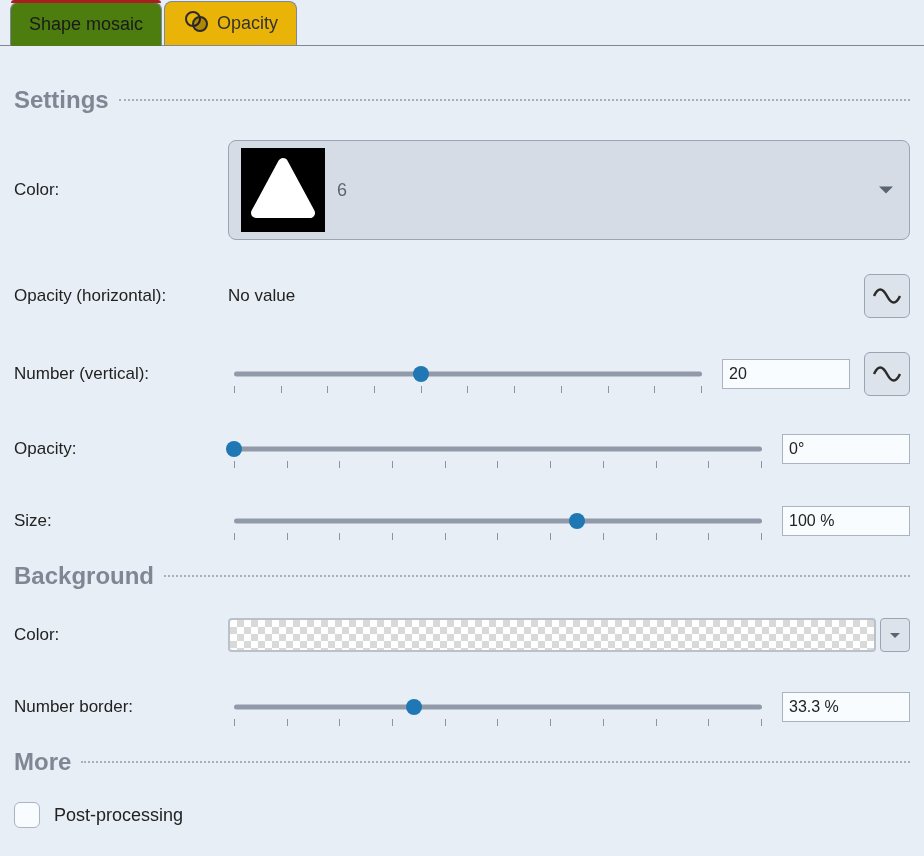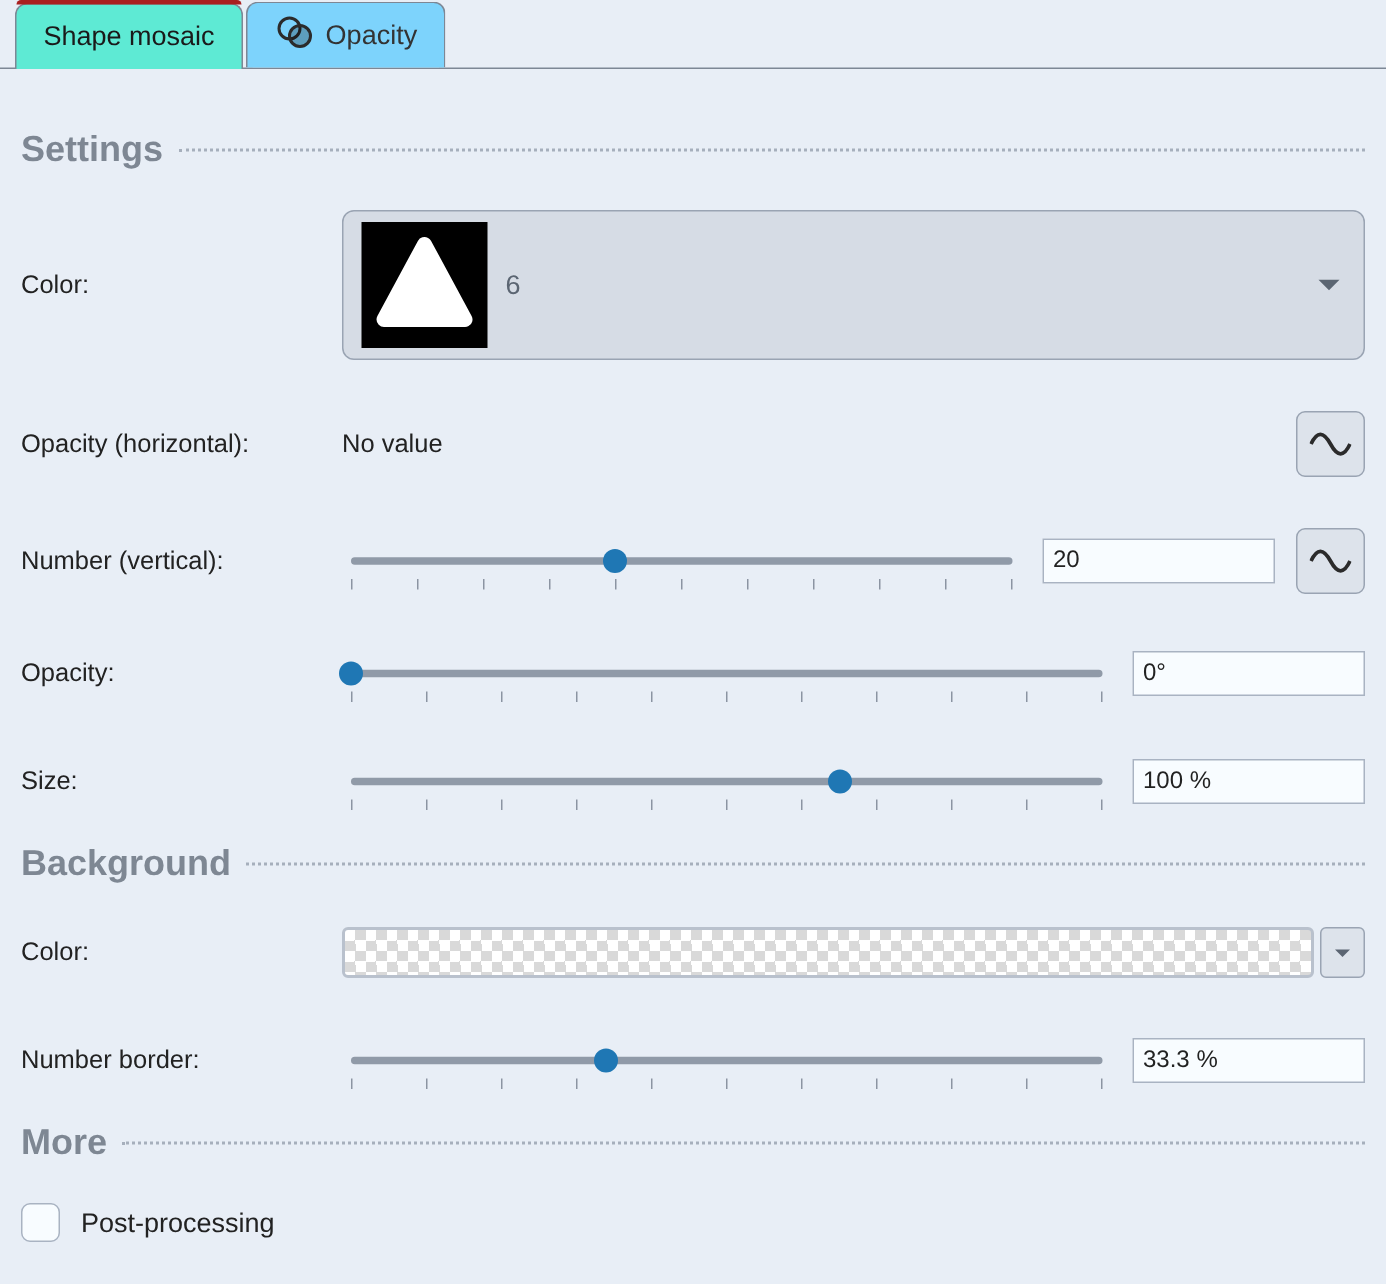--- a/index.html
+++ b/index.html
@@ -22,27 +22,27 @@
     display: flex;
     align-items: flex-end;
   }
   .tab {
     height: 44px;
     padding: 0 18px;
     display: flex; align-items: center; gap: 8px;
     border: 1px solid #7d8795;
     border-bottom: none;
     border-radius: 8px 8px 0 0;
-    background: #7dd3fc;
+    background: #eab308;
     margin-right: 2px;
     position: relative;
     cursor: pointer;
   }
   .tab.active {
-    background: #5eead4;
+    background: #4d7c0f;
     border-color: #7d8795;
     top: 1px;
   }
   .tab.active::before {
     content: "";
     position: absolute;
     top: -3px; left: 0; right: 0;
     height: 3px;
     background: #a91f1f;
     border-radius: 8px 8px 0 0;
@@ -172,21 +172,21 @@
   }
 
   .spinner {
     width: 128px;
     height: 30px;
     border: 1px solid #a9b3c2;
     background: #f8fcff;
     display: flex;
     align-items: stretch;
   }
-  .spinner.narrow { width: 155px; }
+  .spinner.narrow { width: 128px; }
   .spinner input {
     flex: 1;
     border: none;
     background: transparent;
     padding: 0 6px;
     font-size: 16px;
     color: #222;
     outline: none;
   }
 

